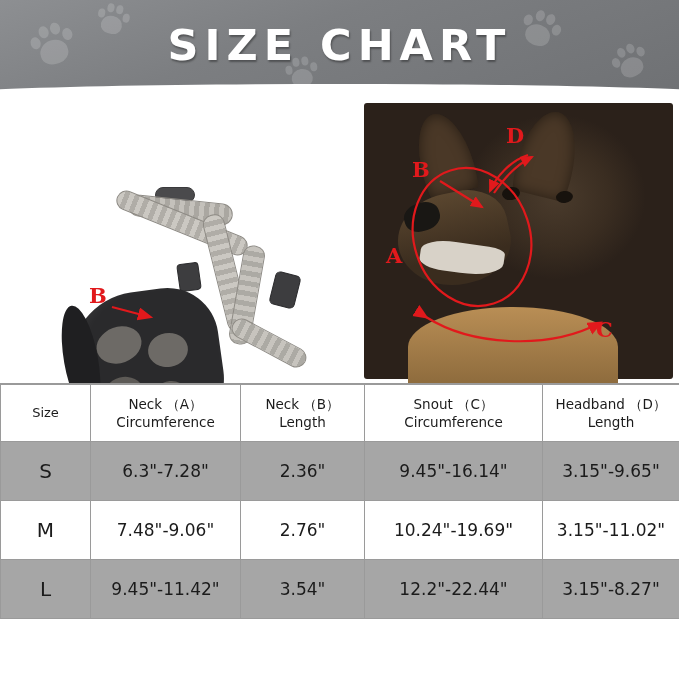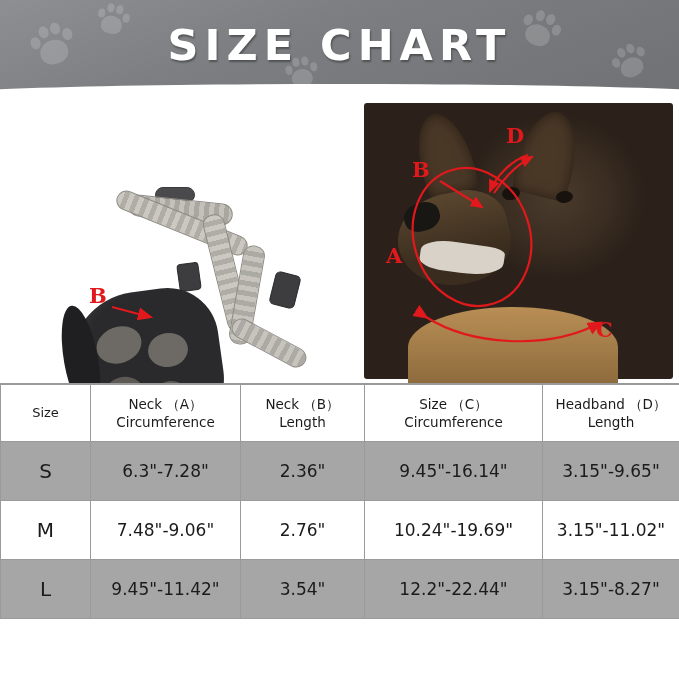--- a/index.html
+++ b/index.html
@@ -331,21 +331,21 @@
           </th>
           <th>
             <span>Neck （A）</span><br>
             <span>Circumference</span>
           </th>
           <th>
             <span>Neck （B）</span><br>
             <span>Length</span>
           </th>
           <th>
-            <span>Size （C）</span><br>
+            <span>Snout （C）</span><br>
             <span>Circumference</span>
           </th>
           <th>
             <span>Headband （D）</span><br>
             <span>Length</span>
           </th>
         </tr>
       </thead>
       <tbody>
         <tr class="shade">

